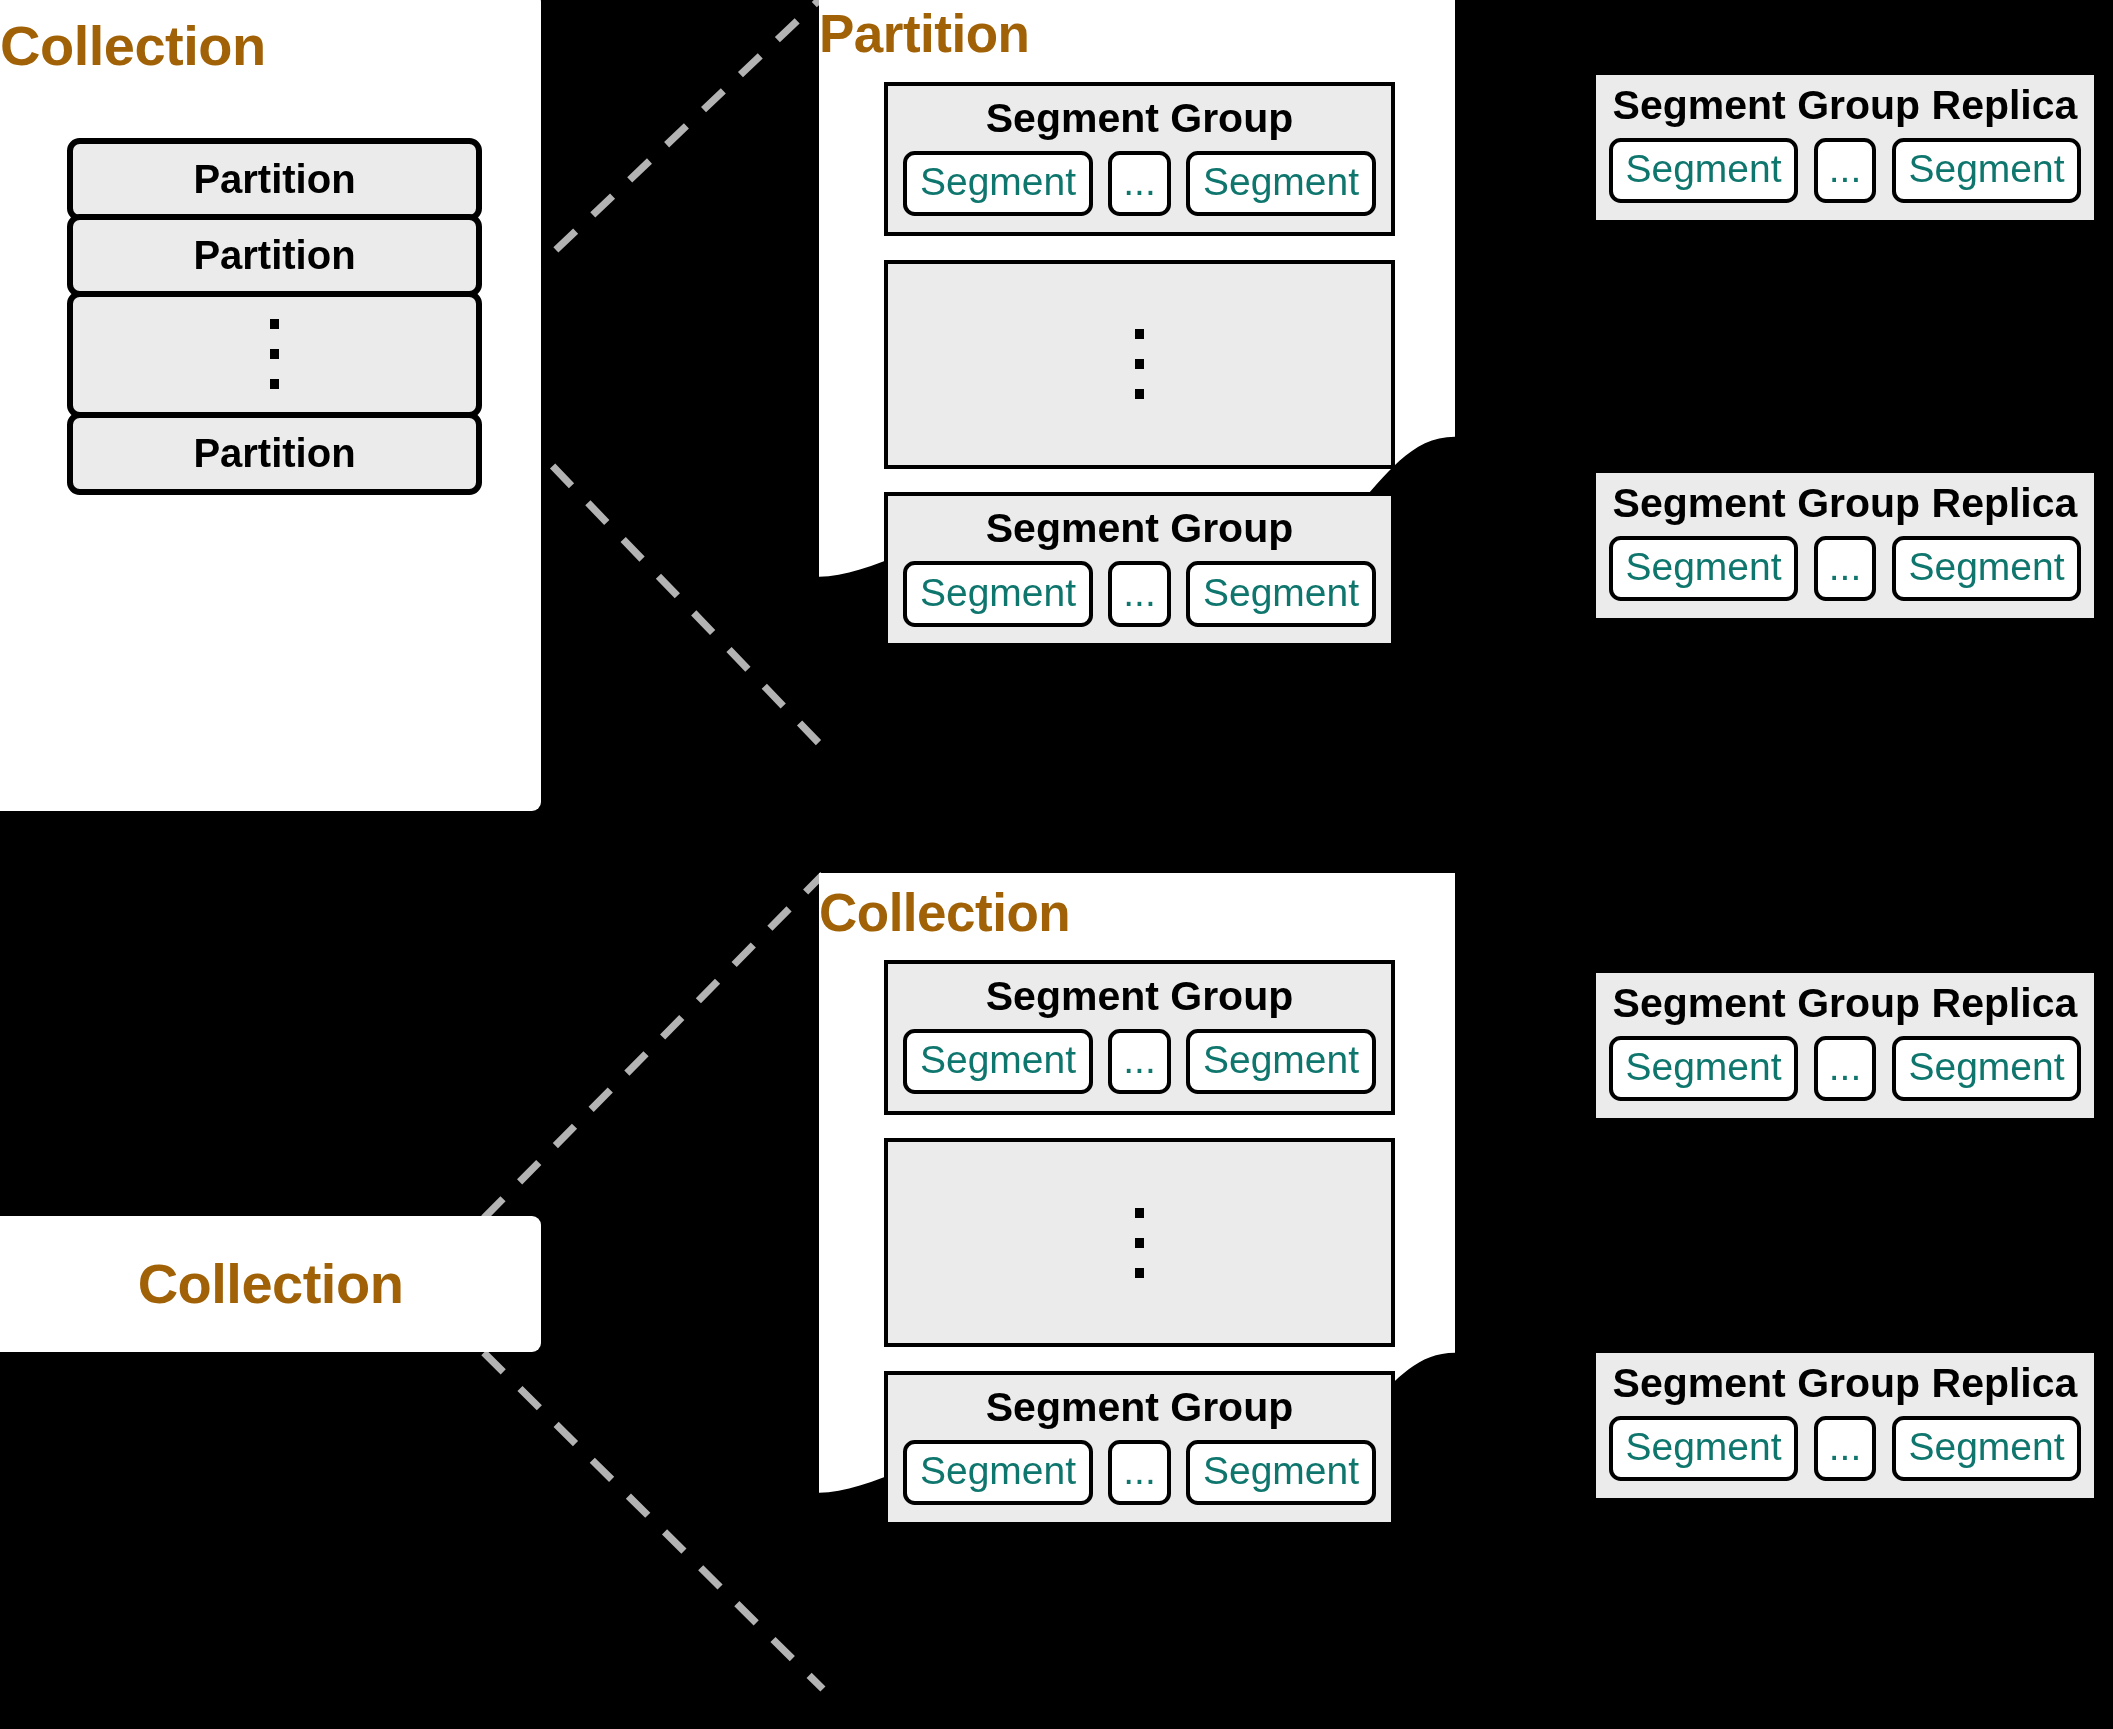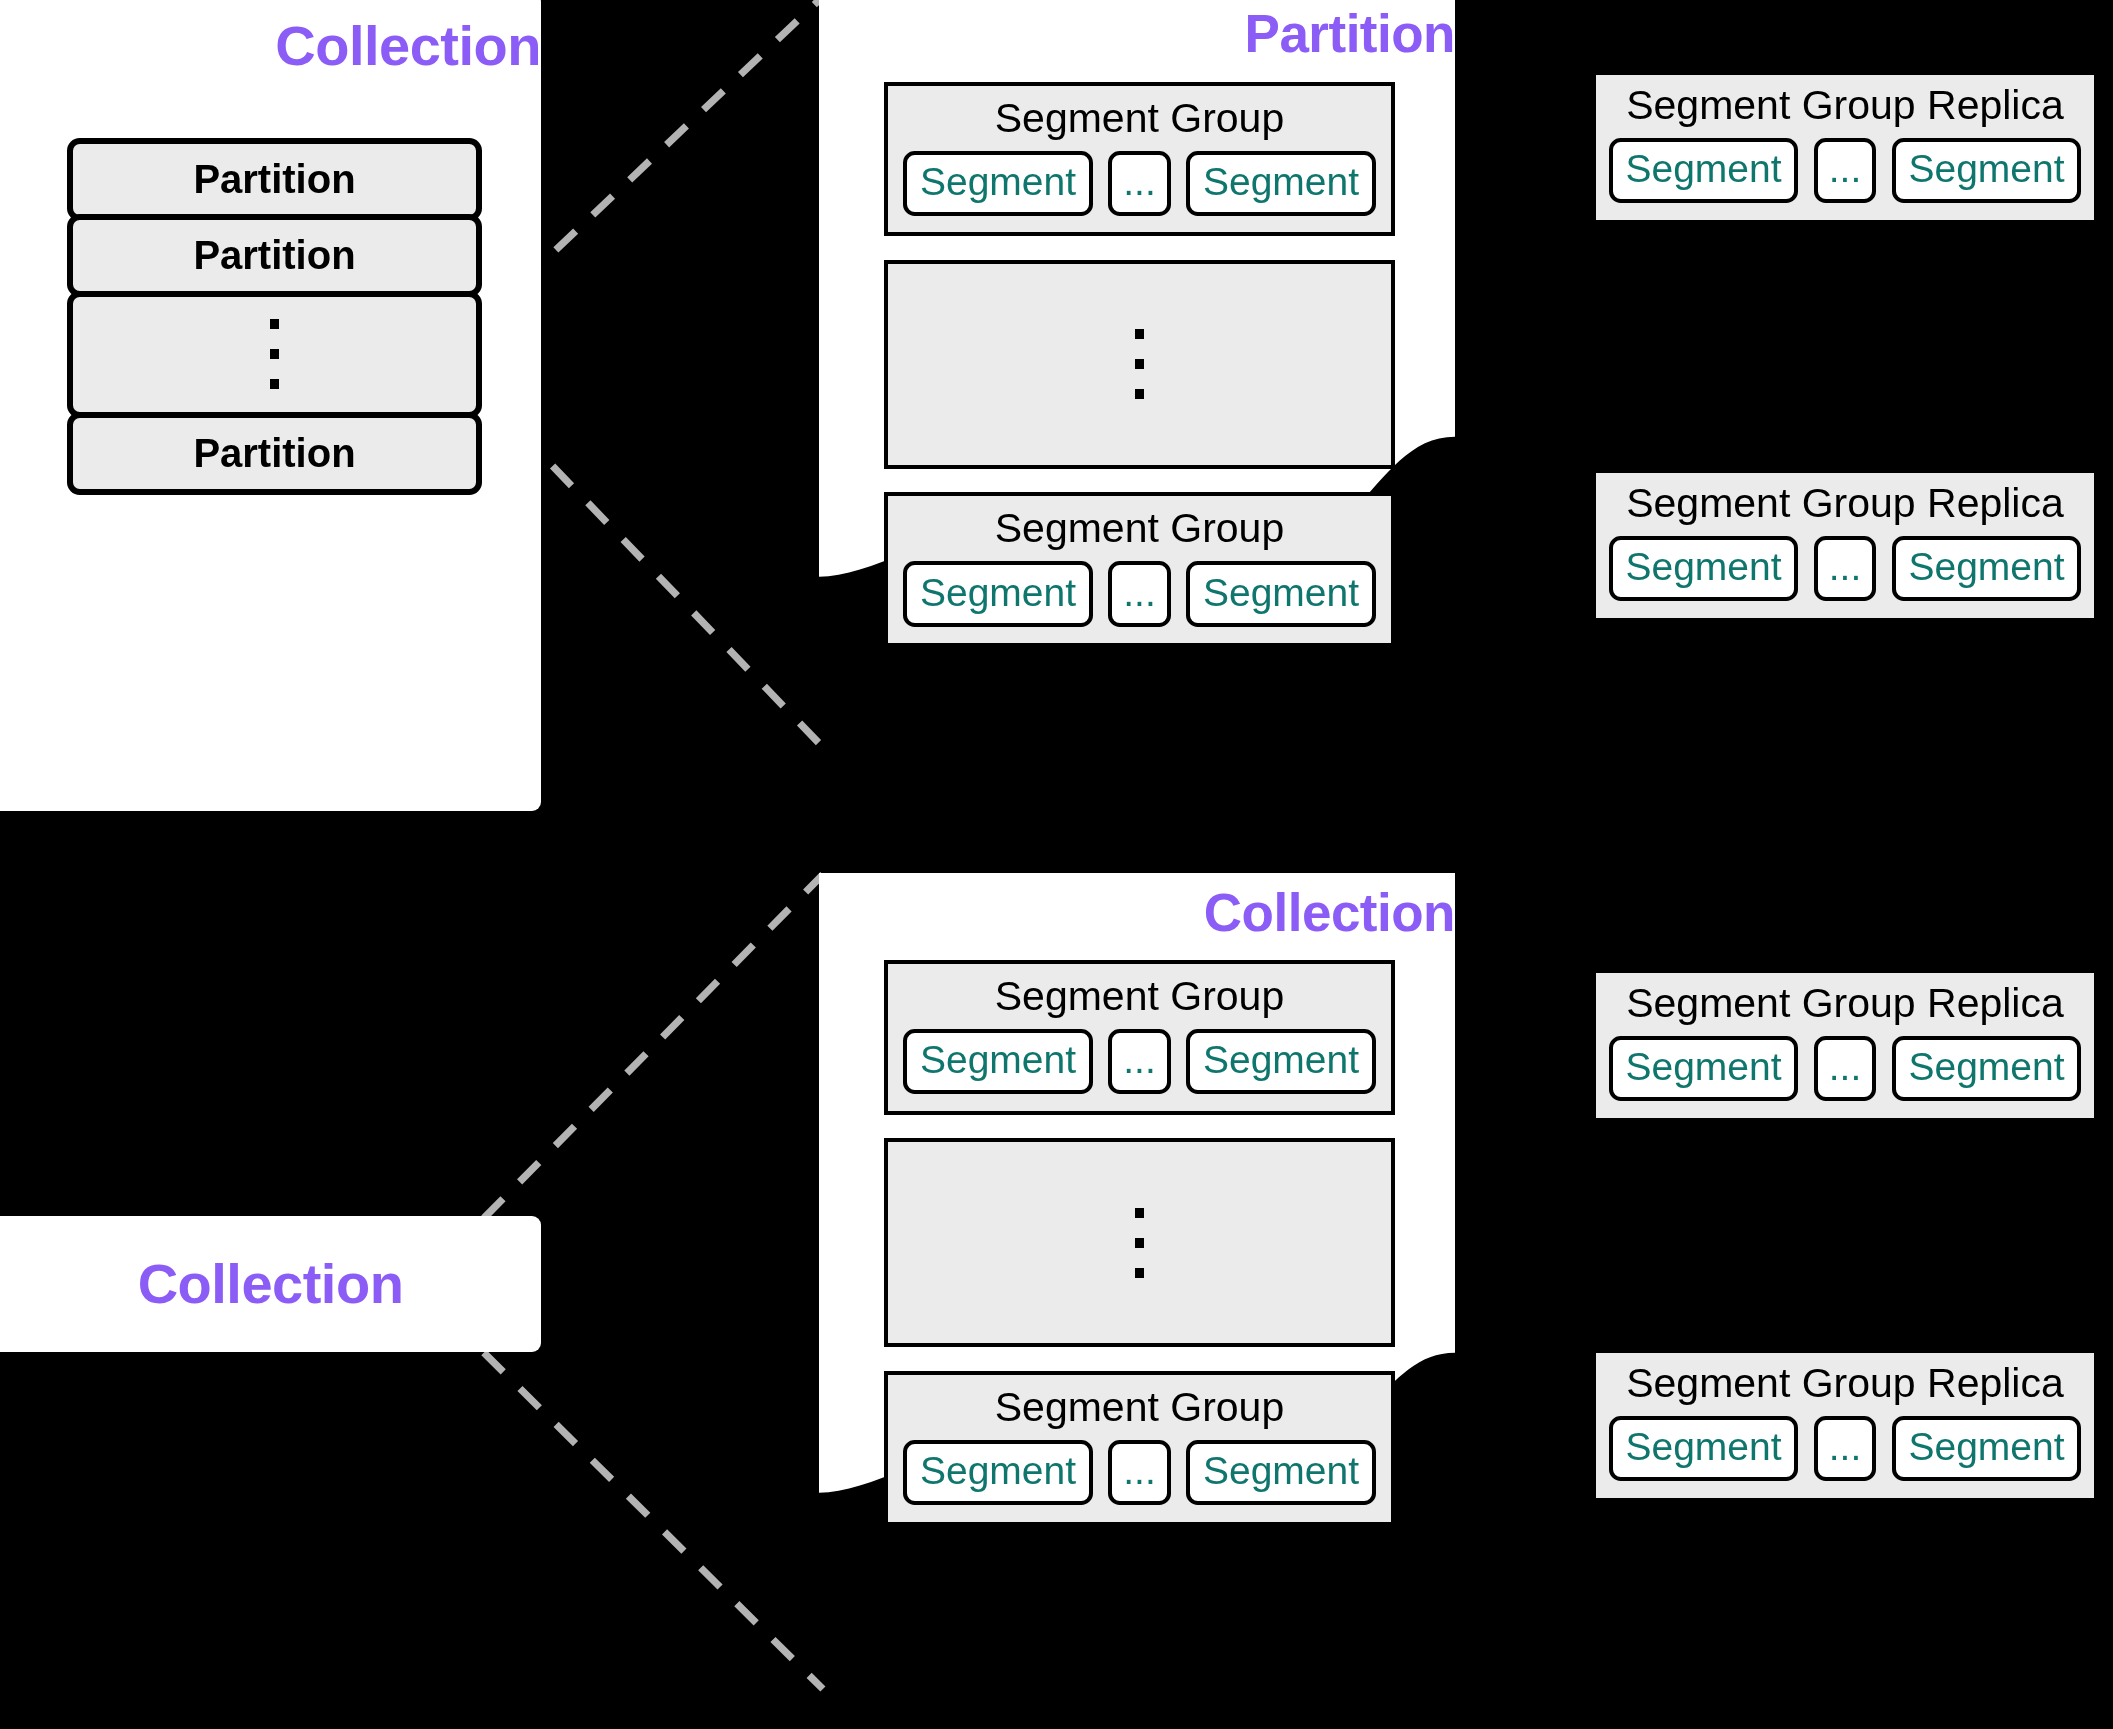--- a/index.html
+++ b/index.html
@@ -15,23 +15,23 @@
     overflow: hidden;
     font-family: "Liberation Sans", sans-serif;
   }
 
   
   .panel {
     position: absolute;
     background: #ffffff;
   }
   .panel-title {
-    text-align: right;
+    text-align: left;
     font-weight: bold;
-    color: #8b5cf6;
+    color: #a16207;
     letter-spacing: -0.5px;
     line-height: 1;
   }
 
   
   #collection-top {
     left: 0px;
     top: -7.3px;
     width: 541px;
     height: 818px;
@@ -129,21 +129,21 @@
   }
   .segment-group {
     background: #ebebeb;
     border: 4.5px solid #000000;
     box-sizing: border-box;
     padding: 11px 14.5px 16.4px 14.5px;
     margin-bottom: 23.6px;
   }
   .sg-title {
     text-align: center;
-    font-weight: normal;
+    font-weight: bold;
     font-size: 41px;
     color: #000;
     line-height: 1.05;
     margin-bottom: 11px;
   }
   .seg-row {
     display: flex;
     align-items: center;
     justify-content: center;
     gap: 15.5px;

